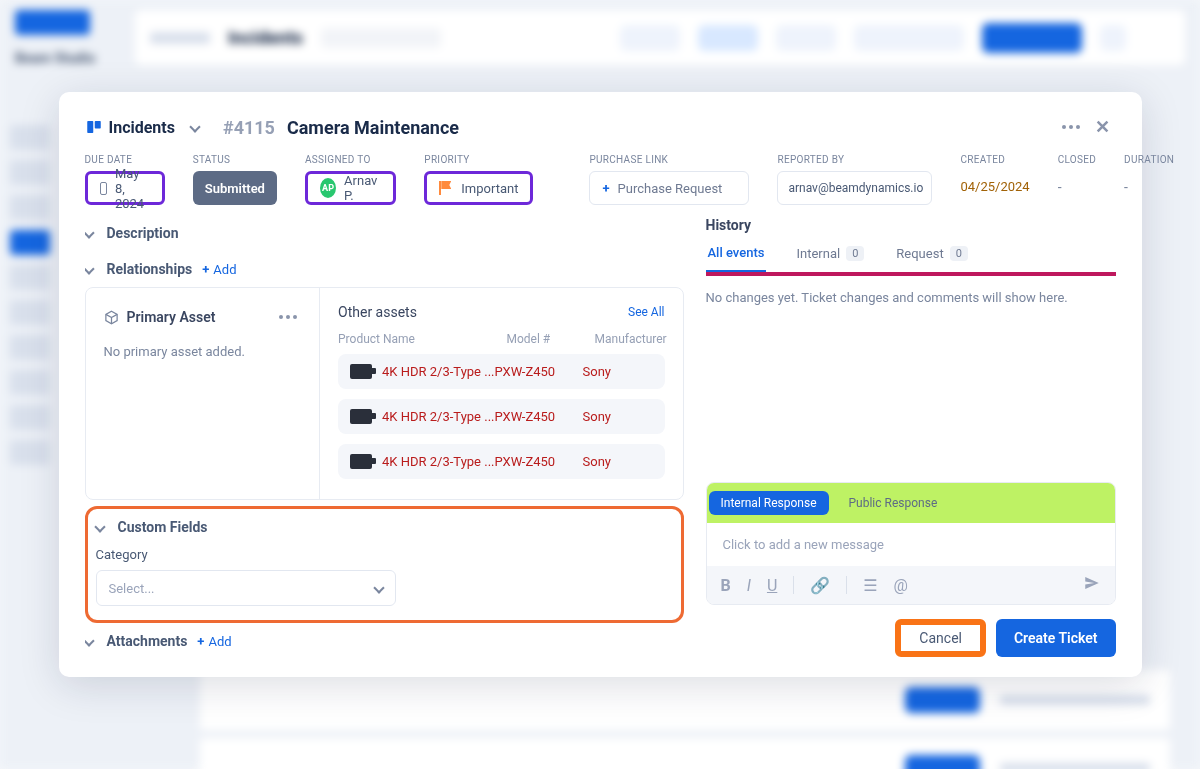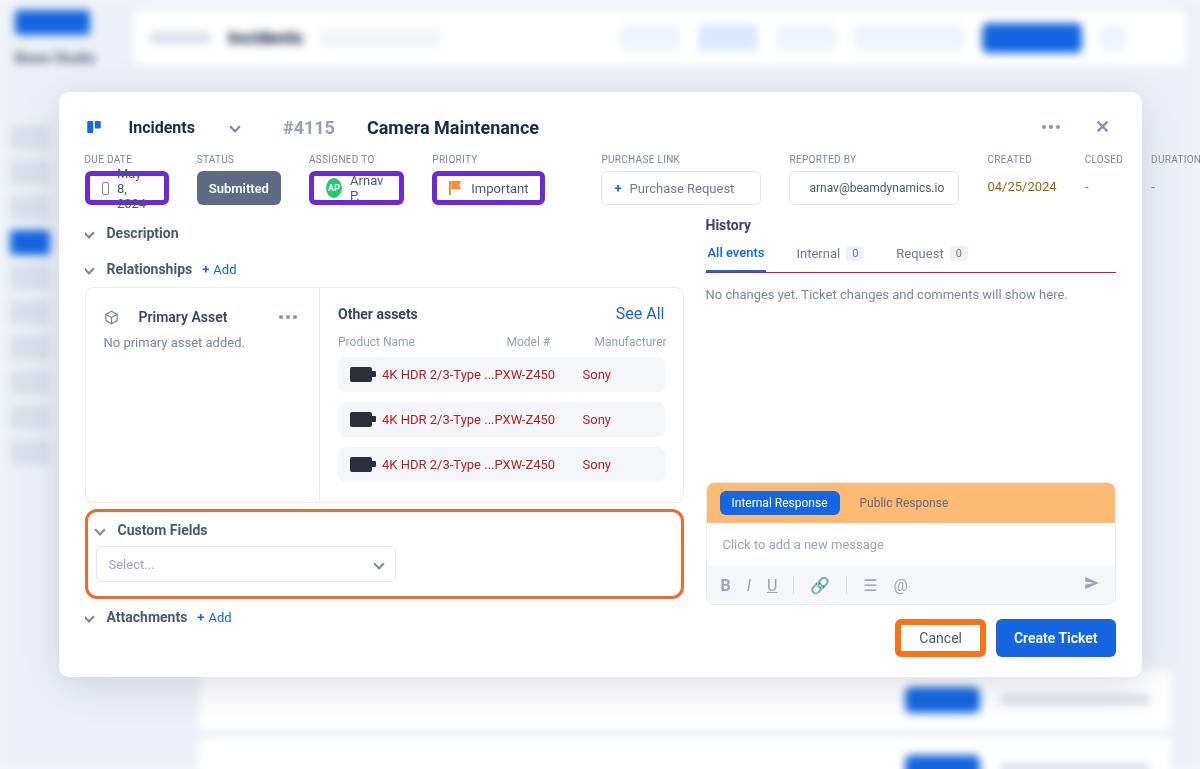--- a/index.html
+++ b/index.html
@@ -17,93 +17,93 @@
   .bg-side{position:absolute;left:10px;top:115px;width:40px}
   .bg-side-item{height:25px;margin:10px 0;background:#d9e0ec;border-radius:4px}
   .bg-side-active{background:#1566e0}
   .bg-list{position:absolute;left:200px;top:670px;right:30px}
   .bg-row{height:60px;background:#fff;border-radius:4px;display:flex;align-items:center;justify-content:flex-end;gap:20px;padding:0 20px;margin-bottom:8px}
   .bg-badge{height:26px;width:75px;background:#1566e0;border-radius:6px}
 
   .overlay{position:absolute;inset:0;display:flex;align-items:center;justify-content:center}
   .modal{width:1083px;height:585px;background:#fff;border-radius:10px;box-shadow:0 8px 40px rgba(20,30,60,.15);display:flex;flex-direction:column;padding:22px 26px 20px}
 
-  .m-head{display:flex;align-items:center;gap:26px;margin-bottom:14px}
+  .m-head{display:flex;align-items:center;gap:6px;margin-bottom:14px}
   .board-icon{width:18px;height:18px;position:relative}
   .board-icon svg{width:100%;height:100%}
   .m-head-title{font-size:16px;font-weight:700;color:#1a2b49}
   .chev{border:solid #7a869e;border-width:0 2px 2px 0;display:inline-block;padding:3px;transform:rotate(45deg);margin:0 10px}
   .ticket-no{font-size:18px;font-weight:700;color:#96a0b5;margin-left:8px}
   .ticket-name{font-size:18px;font-weight:700;color:#1a2b49;margin-left:6px}
   .m-head-spacer{flex:1}
   .iconbtn{width:26px;height:26px;display:flex;align-items:center;justify-content:center;color:#8a94ab;cursor:pointer;border-radius:4px}
   .dots{display:flex;gap:3px}
   .dots span{width:4px;height:4px;background:#8a94ab;border-radius:50%}
   .close-x{font-size:18px;font-weight:700;line-height:1}
 
   .m-meta{display:flex;gap:28px;align-items:flex-start;margin-bottom:10px}
   .m-col .lbl{font-size:10px;letter-spacing:.3px;color:#7a869e;text-transform:uppercase;margin-bottom:6px}
-  .pill{height:34px;display:flex;align-items:center;gap:8px;padding:0 12px;border:5px solid #6d28d9;border-radius:6px;font-size:13px;color:#495974;background:#fff}
+  .pill{height:34px;display:flex;align-items:center;gap:8px;padding:0 12px;border:3px solid #6d28d9;border-radius:6px;font-size:13px;color:#495974;background:#fff}
   .pill .cal{width:13px;height:13px;border:1.5px solid #7a869e;border-radius:2px;position:relative}
   .status-pill{background:#5d6b85;color:#fff;border:none;font-weight:600}
   .flag{width:14px;height:14px;position:relative}
   .flag::before{content:"";position:absolute;left:0;top:0;width:2px;height:14px;background:#ff8a3d}
   .flag::after{content:"";position:absolute;left:2px;top:0;width:10px;height:8px;background:#ff8a3d;clip-path:polygon(0 0,100% 0,80% 50%,100% 100%,0 100%)}
   .avatar{width:20px;height:20px;border-radius:50%;background:#29c76f;color:#fff;display:flex;align-items:center;justify-content:center;font-size:9px;font-weight:700}
   .m-meta-gap{flex:1}
   .purchase-input{width:160px;border:1px solid #e2e7f0;border-radius:6px;height:34px;display:flex;align-items:center;gap:8px;padding:0 12px;font-size:13px;color:#6f7a92}
   .plus{color:#1566e0;font-weight:700}
-  .reported-input{width:170px;border:1px solid #e2e7f0;border-radius:6px;height:34px;padding:0 19px;font-size:12px;color:#495974;white-space:nowrap;overflow:hidden;display:flex;align-items:center}
+  .reported-input{width:155px;border:1px solid #e2e7f0;border-radius:6px;height:34px;padding:0 10px;font-size:12px;color:#495974;white-space:nowrap;overflow:hidden;display:flex;align-items:center}
   .meta-date{font-size:13px;color:#a16207;padding-top:8px}
   .meta-dash{font-size:14px;color:#7a869e;padding-top:8px}
 
   .m-body{display:flex;gap:22px;flex:1;min-height:0}
   .left{flex:1;overflow:auto}
   .right{width:410px;display:flex;flex-direction:column}
 
   .section-row{display:flex;align-items:center;gap:10px;padding:10px 0}
   .section-row .chev-s{border:solid #7a869e;border-width:0 2px 2px 0;display:inline-block;padding:3px;transform:rotate(45deg);margin-right:4px}
   .section-row .stitle{font-size:14px;color:#495974;font-weight:700}
   .add-link{color:#1566e0;font-size:13px;display:flex;align-items:center;gap:4px;cursor:pointer}
 
   .rel-box{border:1px solid #e7ebf2;border-radius:8px;display:flex;overflow:hidden}
   .rel-left{width:255px;border-right:1px solid #e7ebf2;padding:16px 18px}
-  .rel-left-head{display:flex;align-items:center;gap:20px;margin-bottom:5px}
+  .rel-left-head{display:flex;align-items:center;gap:8px;margin-bottom:14px}
   .cube{width:15px;height:15px;display:inline-block}
   .rel-title{font-size:14px;font-weight:600;color:#3a4660;flex:1}
   .no-asset{font-size:13px;color:#7a869e}
   .rel-right{flex:1;padding:16px 18px 10px}
   .rel-right-head{display:flex;justify-content:space-between;align-items:center;margin-bottom:12px}
-  .rel-right-title{font-size:14px;color:#3a4660;font-weight:700}
-  .see-all{font-size:16px;color:#1566e0;cursor:pointer}
+  .rel-right-title{font-size:14px;color:#3a4660;font-weight:400}
+  .see-all{font-size:12px;color:#1566e0;cursor:pointer}
   .col-heads{display:flex;font-size:12px;color:#96a0b5;margin-bottom:8px}
   .col-heads .c1{flex:1}
   .col-heads .c2{width:88px}
   .col-heads .c3{width:70px}
   .asset-row{display:flex;align-items:center;background:#f4f6fa;border-radius:8px;padding:10px 12px;margin-bottom:10px;font-size:13px;color:#b91c1c}
   .asset-row .thumb{width:22px;height:15px;background:#2a2f3a;border-radius:2px;margin-right:10px;position:relative}
   .asset-row .thumb::after{content:"";position:absolute;right:-4px;top:4px;width:6px;height:6px;background:#2a2f3a;border-radius:1px}
   .asset-row .n{flex:1;white-space:nowrap;overflow:hidden;text-overflow:ellipsis}
   .asset-row .m{width:88px}
   .asset-row .mf{width:70px}
 
   .custom-wrap{border:3px solid #ee6a33;border-radius:12px;padding:6px 8px 14px;margin-top:6px}
   .cf-label{font-size:13px;color:#495974;margin:4px 0 8px}
   .cf-select{width:300px;height:36px;border:1px solid #e2e7f0;border-radius:6px;display:flex;align-items:center;justify-content:space-between;padding:0 12px;font-size:13px;color:#9aa4ba;cursor:pointer}
 
   .history-title{font-size:14px;font-weight:700;color:#3a4660;margin:2px 0 12px}
-  .tabs{display:flex;gap:28px;border-bottom:1px solid #be185d;margin-bottom:14px}
+  .tabs{display:flex;gap:28px;border-bottom:4px solid #be185d;margin-bottom:14px}
   .tab{padding:0 2px 10px;font-size:13px;color:#6f7a92;display:flex;align-items:center;gap:6px;cursor:pointer}
   .tab.active{color:#1566e0;border-bottom:2px solid #1566e0;font-weight:500}
   .count{background:#eef1f6;color:#6f7a92;border-radius:4px;padding:1px 6px;font-size:11px}
   .no-changes{font-size:13px;color:#7a869e}
   .right-spacer{flex:1}
 
   .composer{border:1px solid #e7ebf2;border-radius:8px;overflow:hidden;background:#fff}
-  .resp-tabs{display:flex;gap:8px;background:#fdba74;padding:8px 13px}
+  .resp-tabs{display:flex;gap:8px;background:#bef264;padding:8px 2px}
   .rt{padding:5px 12px;border-radius:6px;font-size:12px;color:#5d6b85;cursor:pointer}
   .rt.active{background:#1566e0;color:#fff}
   .msg-area{padding:14px 16px;font-size:13px;color:#9aa4ba;min-height:34px}
   .tb{display:flex;align-items:center;gap:16px;padding:8px 14px;background:#f4f6fa;color:#9aa4ba}
   .tb .sep{width:1px;height:18px;background:#dae0ea}
   .tb-spacer{flex:1}
   .send{color:#9aa4ba}
   .foot{display:flex;justify-content:flex-end;gap:10px;margin-top:14px}
   .btn{height:38px;padding:0 18px;border-radius:6px;font-size:14px;display:flex;align-items:center;cursor:pointer}
   .btn-cancel{background:#fff;border:6px solid #f97316;color:#495974}
@@ -301,20 +301,21 @@
                 </div>
               </div>
           </div>
         </div>
 
         <div class="custom-wrap">
           <div class="section-row" style="padding:4px 0 8px">
             <span class="chev-s"></span>
             <span class="stitle">Custom Fields</span>
           </div>
+          <div class="cf-label">Category</div>
           <div class="cf-select">
             <span>Select...</span>
             <span class="chev" style="margin:0"></span>
           </div>
         </div>
 
         <div class="section-row">
           <span class="chev-s"></span>
           <span class="stitle">Attachments</span>
           <span class="add-link">

